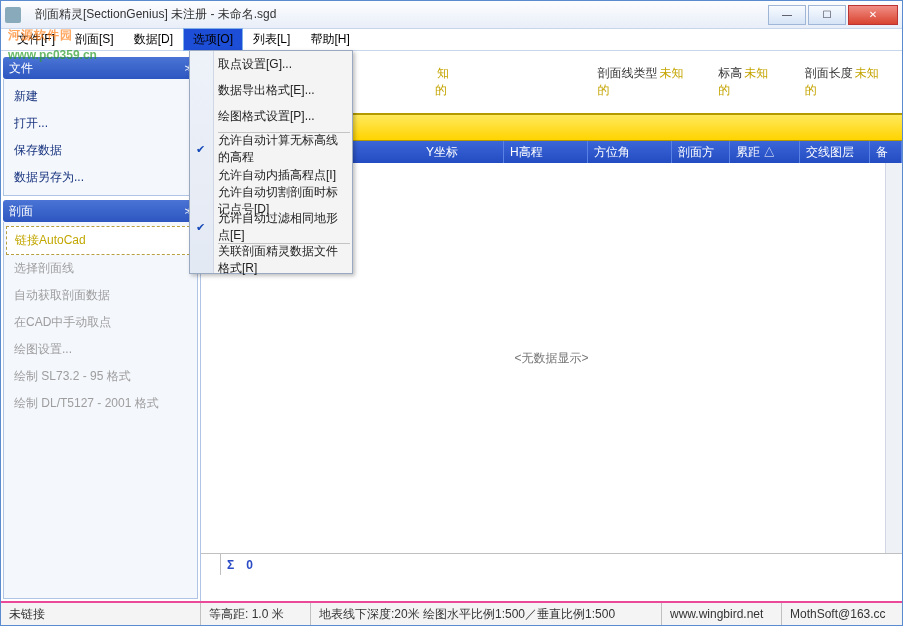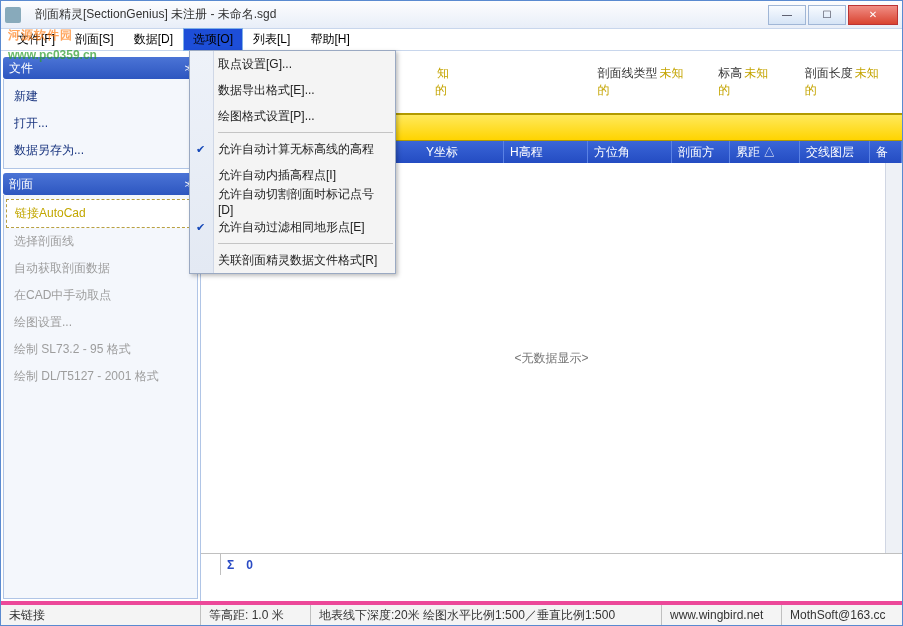--- a/index.html
+++ b/index.html
@@ -29,23 +29,23 @@
 .info-bar .lbl { color:#333; }
 .info-bar .val { color:#c4a400; margin-left:2px; }
 .yellow-bar { height:26px; background:linear-gradient(#ffe95c,#ffd400); border-bottom:1px solid #b29a00; }
 .col-headers { height:22px; background:linear-gradient(#3a66d8,#244cc2); display:flex; color:#fff; font-size:11px; }
 .col-headers .col { border-right:1px solid #5a82e4; padding:3px 6px; }
 .data-area { flex:1; background:#fff; display:flex; align-items:center; justify-content:center; color:#777; position:relative; }
 .sigma-row { height:22px; border-top:1px solid #c0c0c0; background:#fff; display:flex; align-items:center; }
 .sigma-row .pad { width:20px; border-right:1px solid #c0c0c0; height:100%; }
 .sigma-row .sigma { color:#2a4bc4; font-weight:bold; padding:0 6px; }
 .footer-gap { height:26px; background:#fff; }
-.statusbar { height:24px; border-top:4px solid #ec4899; background:#f4f4f4; display:flex; align-items:center; }
+.statusbar { height:24px; border-top:2px solid #ec4899; background:#f4f4f4; display:flex; align-items:center; }
 .statusbar .cell { padding:0 8px; border-right:1px solid #c0c0c0; height:100%; display:flex; align-items:center; color:#333; }
-.dropdown { position:absolute; left:189px; top:50px; width:207px; background:#f4f4f4; border:1px solid #9aa9c2; box-shadow:2px 2px 4px rgba(0,0,0,.25); z-index:40; }
+.dropdown { position:absolute; left:189px; top:50px; width:164px; background:#f4f4f4; border:1px solid #9aa9c2; box-shadow:2px 2px 4px rgba(0,0,0,.25); z-index:40; }
 .dropdown .dd-item { height:26px; display:flex; align-items:center; padding:0 10px 0 28px; position:relative; color:#222; }
 .dropdown .dd-sep { height:1px; background:#c4c4c4; margin:3px 2px 3px 28px; }
 .dropdown .check::before { content:"✔"; position:absolute; left:6px; color:#1548b8; font-size:11px; z-index:2;}
 .dropdown .icon-strip { position:absolute; left:0; top:0; bottom:0; width:24px; background:linear-gradient(#eef2f9,#e3e9f3); border-right:1px solid #cfd7e6; }
 .scrollbar-v { position:absolute; right:0; top:0; bottom:0; width:17px; background:#eef1f6; border-left:1px solid #d0d6e3;}
 </style>
 </head>
 <body>
 
 <div class="win-frame">
@@ -70,20 +70,21 @@
 
   <div class="body-area">
     <div class="sidebar">
       <div class="side-group-hdr">
         <span>文件</span>
         <span class="chevs">≫</span>
       </div>
       <div class="side-group-body">
         <span class="side-link">新建</span>
         <span class="side-link">打开...</span>
+        <span class="side-link">保存数据</span>
         <span class="side-link">数据另存为...</span>
       </div>
 
       <div class="side-group-hdr">
         <span>剖面</span>
         <span class="chevs">≫</span>
       </div>
       <div class="side-group-body" style="flex:1;">
         <span class="side-link sel">链接AutoCad</span>
         <span class="side-link dis">选择剖面线</span>

